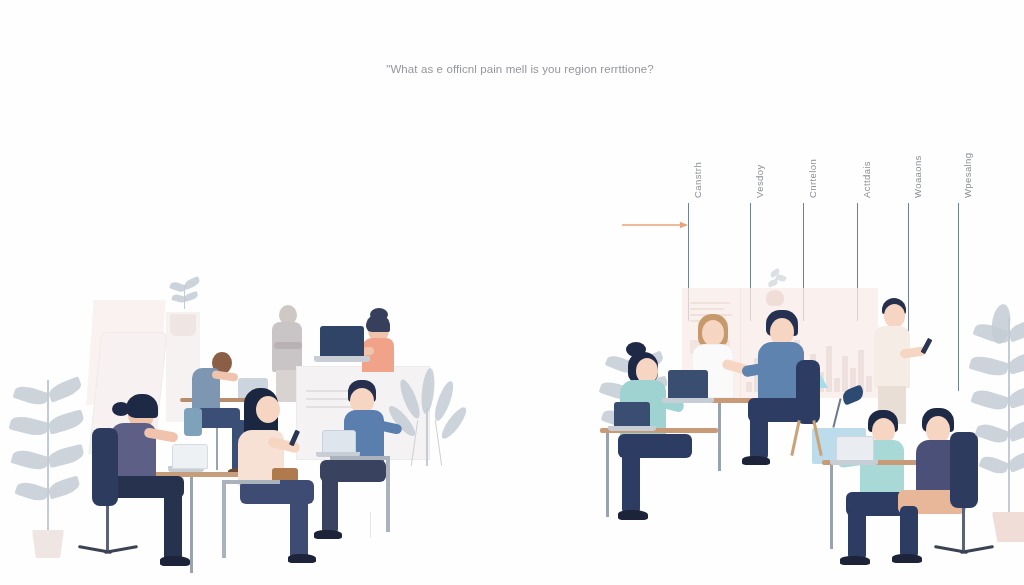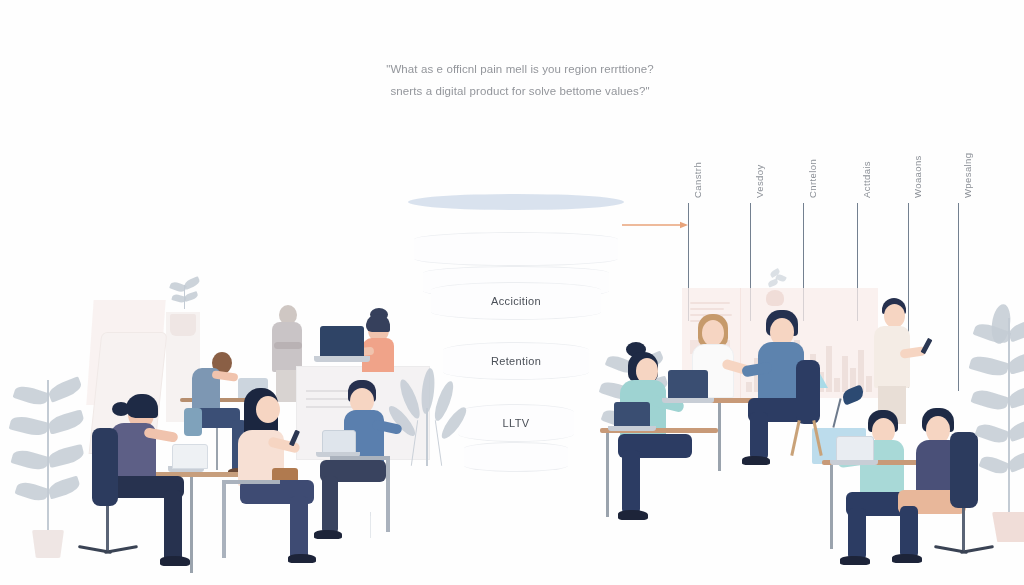--- a/index.html
+++ b/index.html
@@ -140,50 +140,22 @@
   #board .bar { position: absolute; bottom: 6px; background: #e7d3ce; opacity: .9; }
   #board .txtline { position: absolute; height: 2px; background: #edd8d3; border-radius: 1px; }
 </style>
 </head>
 <body>
 
 <div id="canvas">
 
   <div id="headline">
     <span class="hl hl-1">"What as e officnl pain mell is you region rerrttione?</span>
-    <span class="hl hl-3">snerts a digital product for solve bettome values?"</span>
   </div>
 
-  <div id="funnel">
-    <div class="f-ell" style="top:4px;width:216px;height:16px;"></div>
-
-    <div class="f-band faint" style="top:42px;width:204px;height:34px;">
-      <span class="f-lbl"></span>
-    </div>
-
-    <div class="f-band faint" style="top:76px;width:186px;height:32px;">
-      <span class="f-lbl"></span>
-    </div>
-
-    <div class="f-band" style="top:92px;width:170px;height:38px;">
-      <span class="f-lbl">Accicition</span>
-    </div>
-
-    <div class="f-band" style="top:152px;width:146px;height:38px;">
-      <span class="f-lbl">Retention</span>
-    </div>
-
-    <div class="f-band" style="top:214px;width:116px;height:38px;">
-      <span class="f-lbl">LLTV</span>
-    </div>
-
-    <div class="f-band faint" style="top:252px;width:104px;height:30px;">
-      <span class="f-lbl"></span>
-    </div>
-  </div>
 
   <svg id="arrow" viewBox="0 0 66 10">
     <line x1="0" y1="5" x2="58" y2="5" stroke="#e8a37a" stroke-width="1.4"></line>
     <polygon points="58,1.8 66,5 58,8.2" fill="#e8a37a"></polygon>
   </svg>
 
   <div class="rail" style="left:688px;height:118px;"></div>
   <div class="rail-lbl" style="left:692px;top:198px;">Canstrh</div>
 
   <div class="rail" style="left:750px;height:118px;"></div>

